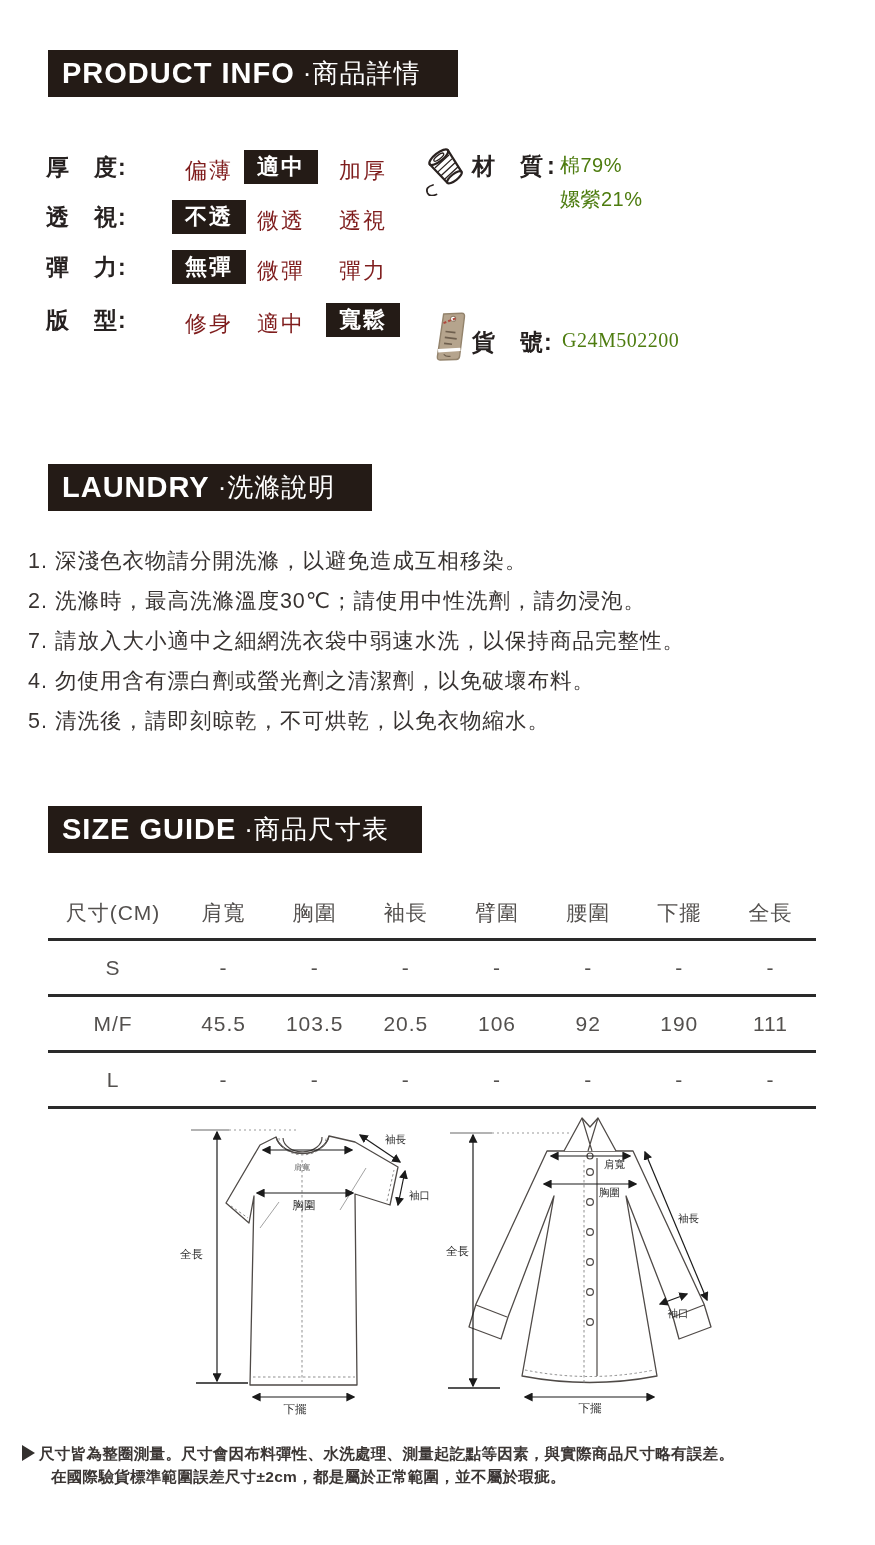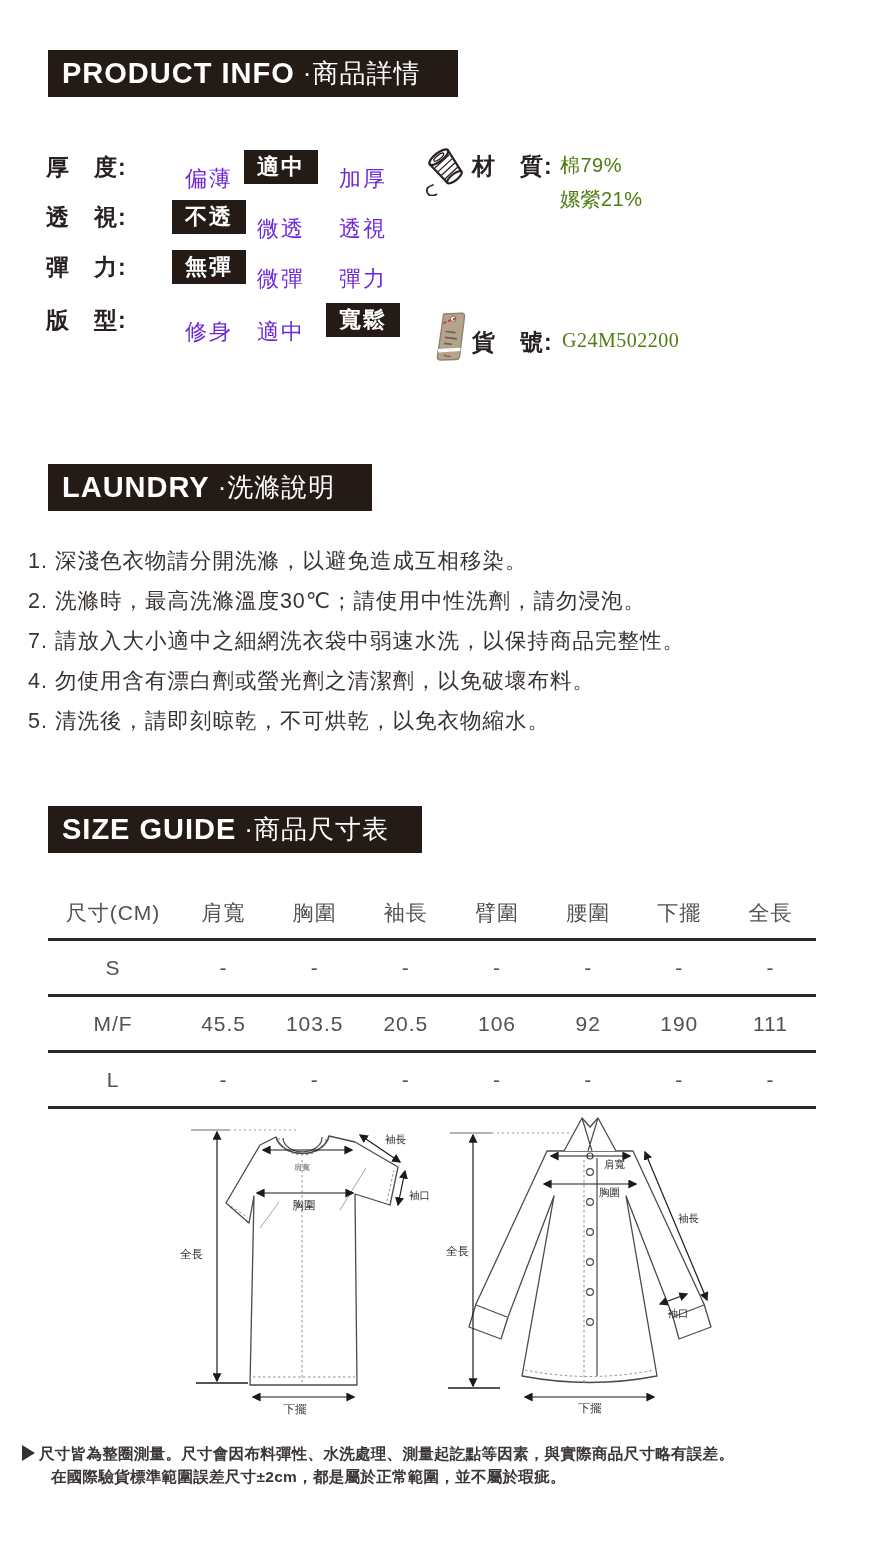--- a/index.html
+++ b/index.html
@@ -7,22 +7,22 @@
        font-family:"Liberation Sans","DejaVu Sans",sans-serif;color:#3a3533;}
   .abs{position:absolute;}
   
   .hbox{position:absolute;left:48px;height:47px;background:#241b16;color:#fff;
         display:flex;align-items:center;padding:0 24px 0 14px;white-space:nowrap;}
   .hbox .en{font-weight:bold;font-size:29px;letter-spacing:1px;}
   .hbox .zh{font-size:26px;margin-left:8px;font-weight:500;letter-spacing:1px;}
   
   .attr-row{position:absolute;left:22px;width:400px;height:38px;margin-left:24px;}
   .attr-label{position:absolute;left:0;top:0;font-size:23px;font-weight:bold;color:#262120;line-height:38px;letter-spacing:1px;}
-  .opt{position:absolute;top:12px;width:74px;height:38px;line-height:38px;text-align:center;
-       font-size:22px;color:#6d28d9;letter-spacing:2px;white-space:nowrap;}
+  .opt{position:absolute;top:4px;width:74px;height:38px;line-height:38px;text-align:center;
+       font-size:22px;color:#7f1d1d;letter-spacing:2px;white-space:nowrap;}
   .opt.o1{left:126px;} .opt.o2{left:198px;} .opt.o3{left:280px;}
   .opt.sel{background:#241b16;color:#fff;font-weight:bold;height:34px;line-height:34px;top:2px;}
   
   .mi-label{position:absolute;font-size:23px;font-weight:bold;color:#262120;letter-spacing:1px;}
   .mi-value{position:absolute;font-size:20px;color:#4d7c0f;letter-spacing:.5px;}
   
   .tri{width:0;height:0;border-top:8px solid transparent;border-bottom:8px solid transparent;
        border-left:13px solid #33302e;display:inline-block;flex:0 0 auto;margin-top:3px;}
   .note{position:absolute;display:flex;gap:4px;font-size:15.5px;font-weight:bold;color:#3b3634;line-height:23px;letter-spacing:.3px;}
   .note .l2{padding-left:12px;display:block;}
@@ -89,21 +89,21 @@
     <g transform="rotate(-38 28 25)" fill="none" stroke="#2a2220" stroke-width="2.2" stroke-linecap="round">
       <ellipse cx="28" cy="10" rx="11.5" ry="4.2"></ellipse>
       <ellipse cx="28" cy="10" rx="6" ry="2" stroke-width="1.4"></ellipse>
       <path d="M16.5,10 L19,35"></path>
       <path d="M39.5,10 L37,35"></path>
       <ellipse cx="28" cy="35.5" rx="9" ry="3.2"></ellipse>
       <path d="M19,16 L37,14.5 M19,21 L37,19.5 M19,26 L37,24.5 M19,31 L37,29.5" stroke-width="1.3"></path>
     </g>
     <path d="M13,41 q-8,2 -5.5,8 q2,4.5 9,1.5" fill="none" stroke="#2a2220" stroke-width="1.8" stroke-linecap="round"></path>
   </svg>
-  <span class="mi-label" style="left:472px;top:151px;">材　質:</span>
+  <span class="mi-label" style="left:472px;top:151px;font-family:Liberation Mono, monospace;">材　質:</span>
   <span class="mi-value" style="left:560px;top:152px;">棉79%</span>
   <span class="mi-value" style="left:560px;top:186px;">嫘縈21%</span>
 
   <svg class="abs" style="left:426px;top:308px;" width="48" height="56" viewBox="0 0 48 56">
     <g transform="rotate(7 24 28)">
       <path d="M15,7 L33,4 Q36,3.6 36,7 L36,47 Q36,50 33,50.5 L17,53 Q14,53.4 14,50 Z" fill="#b5a48d" stroke="#93836c" stroke-width="1.4"></path>
       <circle cx="25" cy="10.5" r="2.6" fill="#fff" stroke="#8d7c66" stroke-width="1"></circle>
       <path d="M16,16 L28,9.5" stroke="#b0473c" stroke-width="2" stroke-dasharray="3,2" fill="none"></path>
       <path d="M19,24 h10 M19,30 h12 M19,36 h8" stroke="#6e5f4e" stroke-width="1.6" fill="none"></path>
       <path d="M14,44 L36,40" stroke="#fff" stroke-width="3.5" fill="none"></path>

